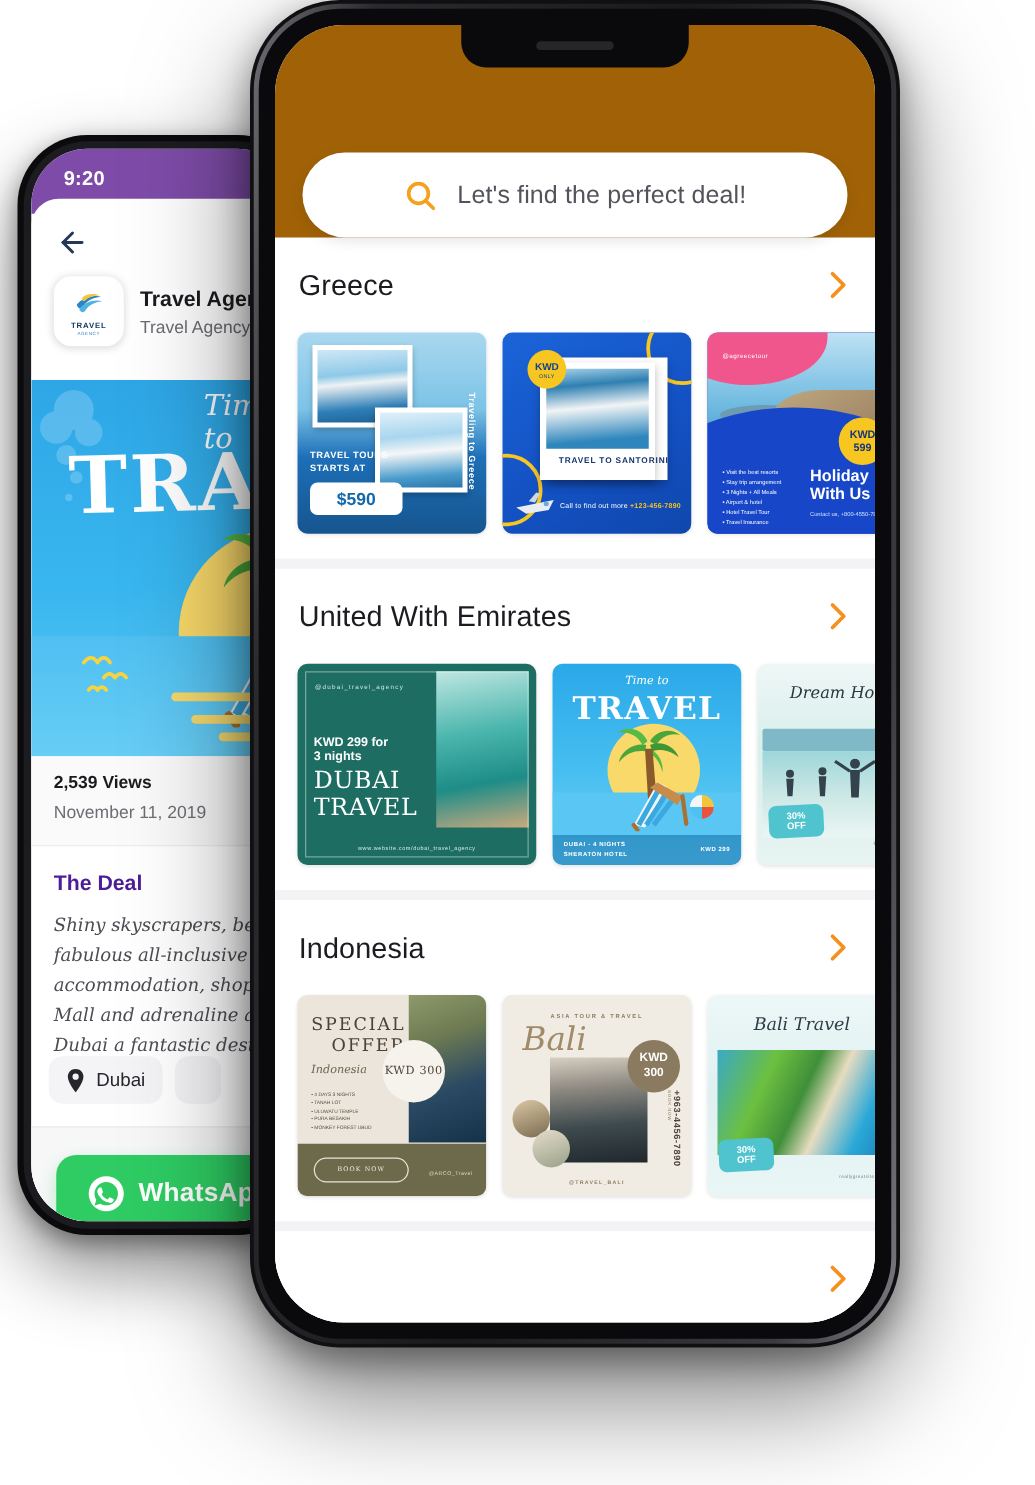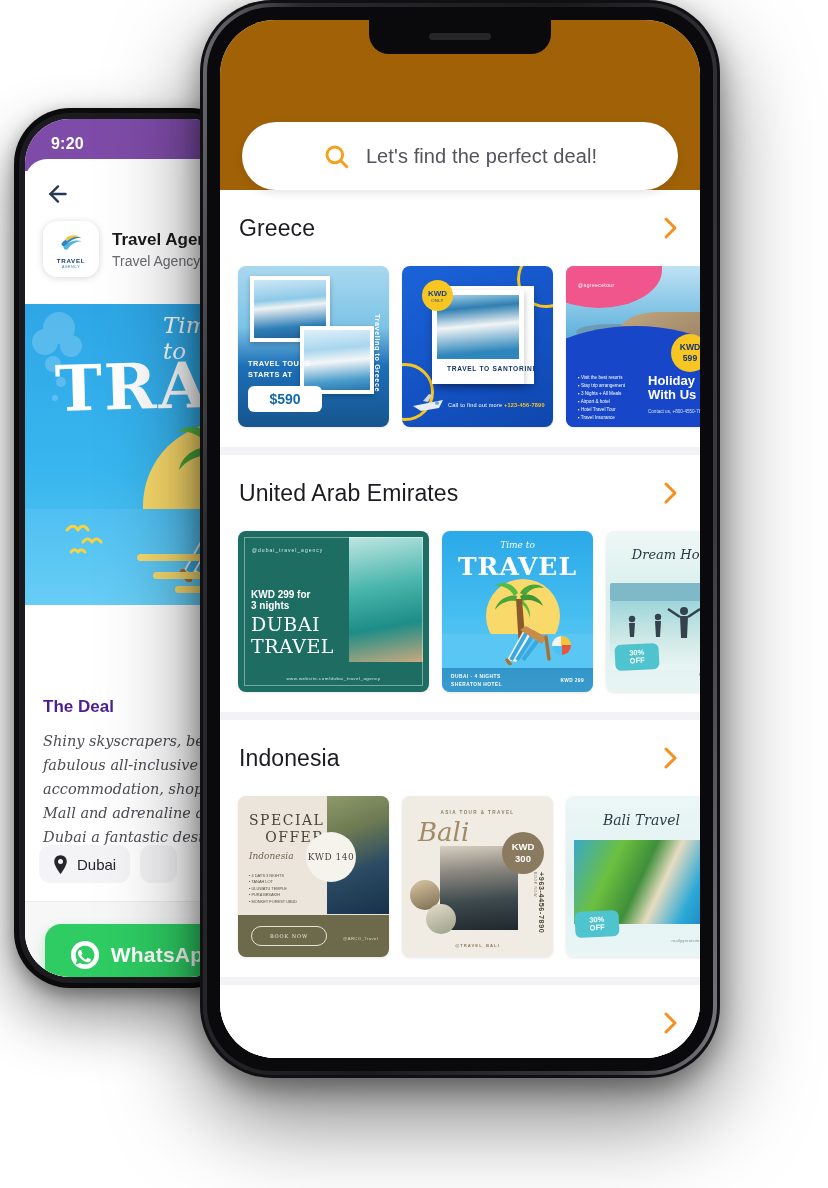--- a/index.html
+++ b/index.html
@@ -397,20 +397,24 @@
             <path d="M4 8c4-5 8-5 11 0M15 8c3-5 7-5 10 0"></path>
             <path d="M20 20c3-4 6-4 9 0M29 20c3-4 6-4 9 0"></path>
             <path d="M8 30c2-3 5-3 7 0M15 30c2-3 5-3 7 0"></path>
           </svg>
 
           <div class="refl" style="left:128px;bottom:26px;width:86px;"></div>
           <div class="refl" style="left:112px;bottom:44px;width:110px;"></div>
           <div class="refl" style="left:150px;bottom:12px;width:58px;"></div>
         </div>
 
+        <div class="pb-meta">
+          <div class="pb-views">2,539 Views</div>
+          <div class="pb-date">November 11, 2019</div>
+        </div>
 
         <div class="pb-dealtitle">The Deal</div>
         <div class="pb-dealbody">Shiny skyscrapers, beautiful beaches, fabulous all-inclusive accommodation, shopping at Dubai Mall and adrenaline activities make Dubai a fantastic destination.</div>
 
         <div class="pb-chips">
           <div class="pb-chip">
             <span class="pin">
               <svg viewBox="0 0 24 30" fill="currentColor" width="15" height="19">
                 <path d="M12 0C6 0 2 4.5 2 10c0 7.5 10 20 10 20s10-12.5 10-20C22 4.5 18 0 12 0z"></path>
                 <circle cx="12" cy="10" r="4" fill="#f4f4f6"></circle>
@@ -534,21 +538,21 @@
                   <b>KWD</b>
                   <b>599</b>
                 </div>
               </div>
 
             </div>
           </div>
 
           <div class="section">
             <div class="sec-head">
-              <div class="sec-title">United Arab Emirates</div>
+              <div class="sec-title">United With Emirates</div>
               <span class="sec-chev">
                 <svg viewBox="0 0 15 24" fill="none" stroke="currentColor" stroke-width="3" stroke-linecap="round" stroke-linejoin="round" width="15" height="24">
                   <path d="M3 3l9 9-9 9"></path>
                 </svg>
               </span>
             </div>
             <div class="sec-row">
 
               <div class="card u1">
                 <div class="photo"></div>
@@ -626,21 +630,21 @@
               </span>
             </div>
             <div class="sec-row">
 
               <div class="card i1">
                 <div class="photo"></div>
                 <div class="sp" style="white-space:pre-line;text-align:right;">SPECIAL
 OFFER</div>
                 <div class="ind">Indonesia</div>
                 <div class="circ">
-                  <b>KWD 140</b>
+                  <b>KWD 300</b>
                 </div>
                 <div class="bul">
                   <div>4 DAYS 3 NIGHTS</div>
                   <div>TANAH LOT</div>
                   <div>ULUWATU TEMPLE</div>
                   <div>PURA BESAKIH</div>
                   <div>MONKEY FOREST UBUD</div>
                 </div>
                 <div class="foot"></div>
                 <div class="btn">

